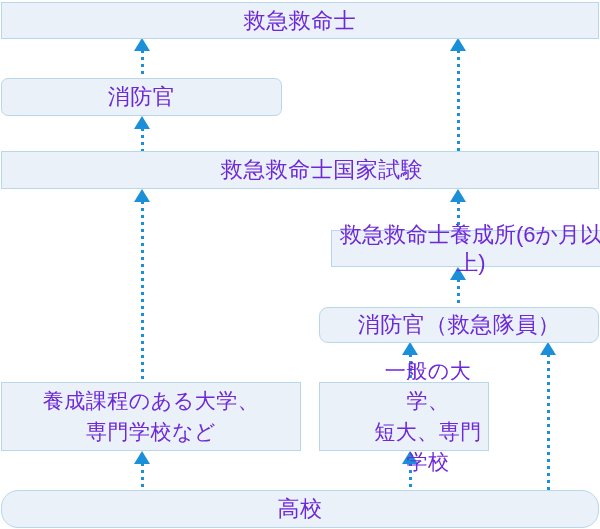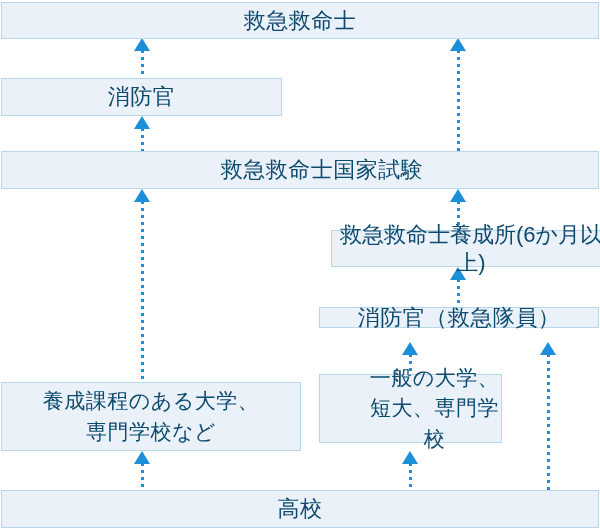--- a/index.html
+++ b/index.html
@@ -19,21 +19,21 @@
   }
   .node {
     position: absolute;
     box-sizing: border-box;
     background: #eaf1f9;
     border: 1px solid #b9d7ea;
     display: flex;
     align-items: center;
     justify-content: center;
     text-align: center;
-    color: #0c4a6e;
+    color: #6d28d9;
     font-size: 22px;
     line-height: 1.25;
     letter-spacing: 0.5px;
     white-space: pre-line;
     font-family: "Liberation Sans", "DejaVu Sans", sans-serif;
   }
   .node.two-line {
     font-size: 21px;
     line-height: 1.45;
   }
@@ -118,29 +118,29 @@
     <span class="stem"></span>
   </div>
 
   <div class="conn" style="left:410px; top:451px; height:39px;">
     <span class="head"></span>
     <span class="stem"></span>
   </div>
 
   <div class="node" style="left:1px; top:2px; width:598px; height:37px;">救急救命士</div>
 
-  <div class="node" style="left:1px; top:78px; width:281px; height:38px;">消防官</div>
+  <div class="node" style="left:1px; top:78px; width:281px; height:38px;border-radius:7px;">消防官</div>
 
   <div class="node" style="left:1px; top:151px; width:598px; height:38px;padding-left:44px;">救急救命士国家試験</div>
 
   <div class="node tight" style="left:319px; top:230px; width:280px; height:37px;">救急救命士養成所(6か月以上)</div>
 
-  <div class="node" style="left:319px; top:307px; width:280px; height:21px;">消防官（救急隊員）</div>
+  <div class="node" style="left:319px; top:307px; width:280px; height:36px;border-radius:9px;">消防官（救急隊員）</div>
 
   <div class="node two-line" style="left:1px; top:382px; width:300px; height:69px;">養成課程のある大学、
 専門学校など</div>
 
-  <div class="node two-line" style="left:319px; top:374px; width:183px; height:69px;padding-left:48px;">一般の大学、
+  <div class="node two-line" style="left:319px; top:382px; width:170px; height:69px;padding-left:48px;">一般の大学、
 短大、専門学校</div>
 
-  <div class="node" style="left:1px; top:490px; width:598px; height:38px;">高校</div>
+  <div class="node" style="left:1px; top:490px; width:598px; height:38px;border-radius:17px;">高校</div>
 
 </div>
 
 </body></html>

